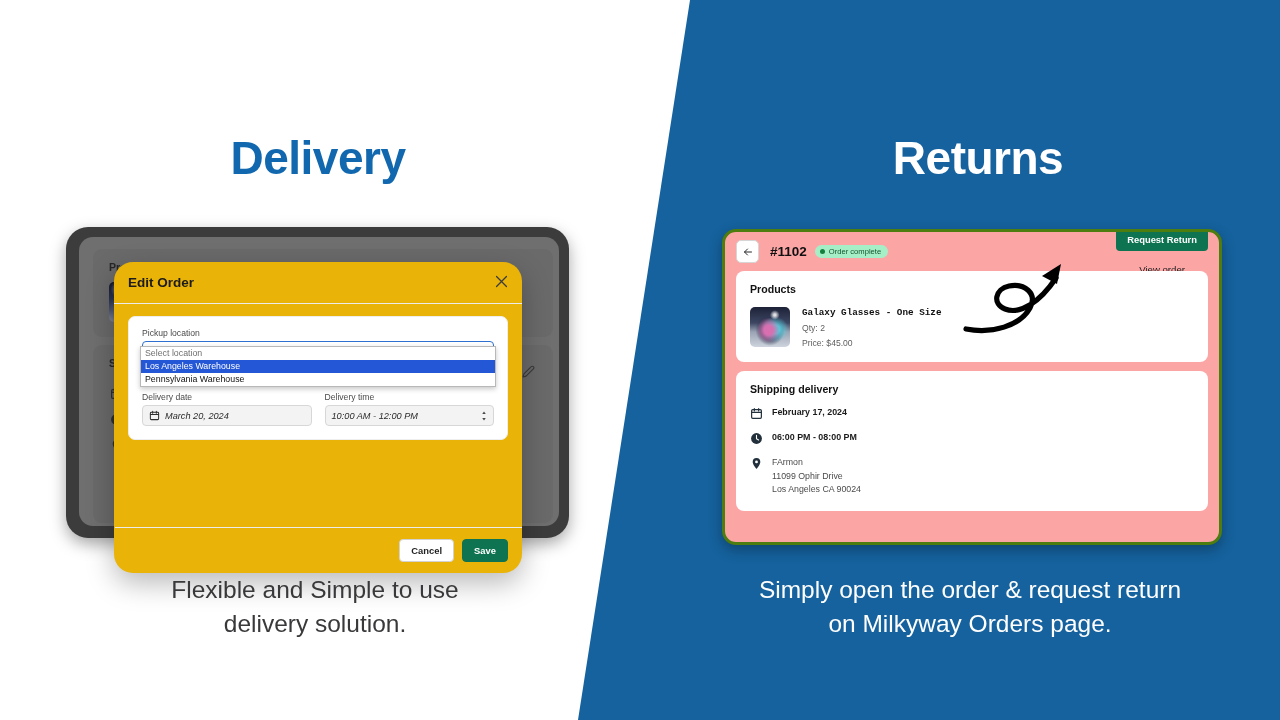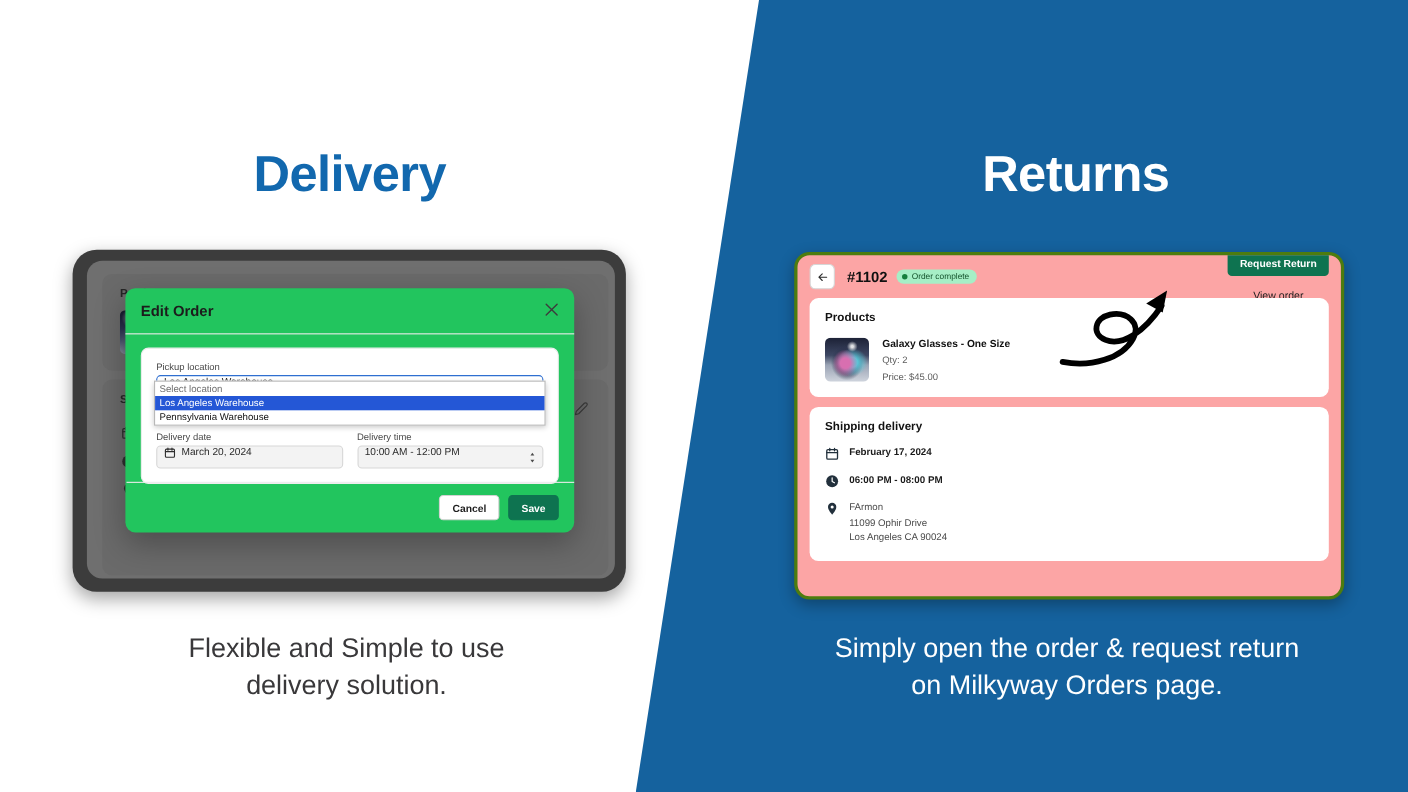--- a/index.html
+++ b/index.html
@@ -91,23 +91,23 @@
   .dim-ico svg { width: 100%; height: 100%; display: block; }
   #dim-pencil {
     position: absolute; right: 18px; top: 20px; width: 13px; height: 13px; color: #3a3a3a;
   }
   #dim-pencil svg { width: 100%; height: 100%; display: block; }
 
   
   #modal {
     position: absolute;
     left: 114px; top: 262px;
-    width: 408px; height: 222px;
-    background: #22c55e;
-    border-radius: 9px;
+    width: 408px; height: 311px;
+    background: #eab308;
+    border-radius: 19px;
     box-shadow: 0 10px 28px rgba(0,0,0,.28);
     overflow: visible;
   }
   #modal-header {
     position: relative;
     height: 42px;
     border-bottom: 1px solid #ececec;
   }
   #modal-title {
     position: absolute; left: 14px; top: 13px;
@@ -129,23 +129,23 @@
   }
   .field-label {
     font-size: 8.6px; color: #4a4a4a; margin-bottom: 3px; display: block;
   }
   .control {
     position: relative;
     height: 21px;
     border: 1px solid #d7d7d7;
     border-radius: 4px;
     background: #f3f3f3;
-    display: flex; 
+    display: flex; align-items: center;
     padding: 0 6px;
-    font-size: 9.2px; color: #2b2b2b;
+    font-size: 9.2px; color: #2b2b2b; font-style: italic;
   }
   .control.focused {
     border: 1px solid #2f6fd0;
     background: #ffffff;
   }
   .spin {
     position: absolute; right: 6px; top: 50%; transform: translateY(-50%);
     width: 6px; height: 11px; color: #4a4a4a;
   }
   .spin svg { width: 100%; height: 100%; display: block; }
@@ -253,21 +253,21 @@
   #product-row { display: flex; gap: 12px; margin-top: 12px; }
   #product-thumb {
     width: 40px; height: 40px; border-radius: 5px; flex: none;
     background:
       radial-gradient(circle at 62% 20%, rgba(255,255,255,.85) 0 2.5%, transparent 12%),
       radial-gradient(ellipse at 46% 58%, #d86fb0 0 14%, transparent 38%),
       radial-gradient(ellipse at 62% 56%, #58c7d8 0 14%, transparent 40%),
       radial-gradient(ellipse at 50% 56%, #2e3350 0 26%, transparent 52%),
       linear-gradient(180deg, #1c2136 0%, #3d4763 40%, #9aa3b4 62%, #cfd4dd 100%);
   }
-  .prod-name { font-size: 9.3px; font-weight: bold; color: #111; }
+  .prod-name { font-size: 9.3px; font-weight: bold; color: #111; font-family: Liberation Mono, monospace; }
   .prod-meta { font-size: 8.6px; color: #5e5e5e; margin-top: 5px; }
 
   .ship-row { display: flex; align-items: flex-start; gap: 9px; margin-top: 11px; }
   .ship-ico { width: 13px; height: 13px; color: #22303c; flex: none; margin-top: 1px; }
   .ship-ico svg { width: 100%; height: 100%; display: block; }
   .ship-text { font-size: 8.9px; font-weight: bold; color: #1b1b1b; line-height: 13px; }
   .addr { font-size: 8.8px; color: #4b4b4b; font-weight: normal; line-height: 13.5px; }
 
   
   #arrow-annotation {

